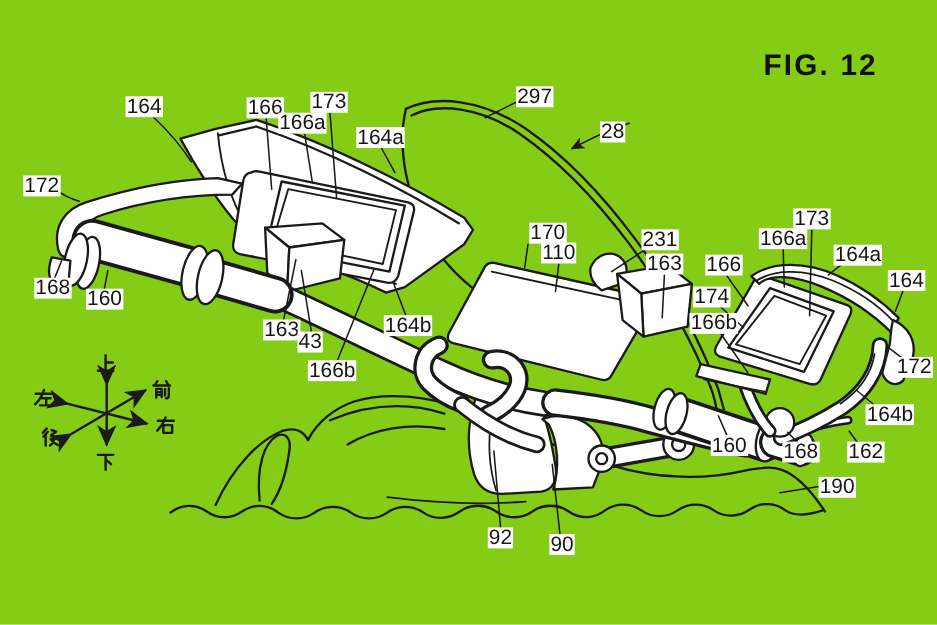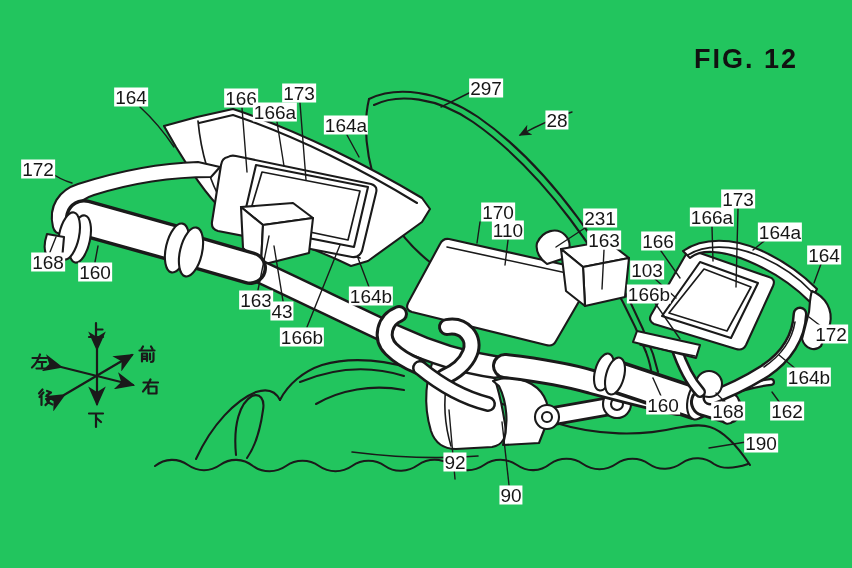--- a/index.html
+++ b/index.html
@@ -1,17 +1,17 @@
 <!DOCTYPE html>
 <html><head>
 <meta charset="utf-8">
 <style>
   html,body{margin:0;padding:0;background:#ffffff;}
   .stage{
-    position:relative;width:852px;height:568px;background:#22c55e;overflow:hidden;
+    position:relative;width:852px;height:568px;background:#84cc16;overflow:hidden;
     font-family:"Liberation Sans", sans-serif;
   }
   .stage svg{position:absolute;left:0;top:0;}
   .ref-label{
     position:absolute;transform:translate(-50%,-50%);
     font-size:19px;font-weight:400;color:#161616;letter-spacing:0px;
     background:#ffffff;padding:0 1px;line-height:1;white-space:nowrap;
   }
   .fig-title{
     position:absolute;left:694px;top:44px;
@@ -242,29 +242,29 @@
   <div class="ref-label" style="left:95px;top:272px">160</div>
   <div class="ref-label" style="left:256px;top:300px">163</div>
   <div class="ref-label" style="left:282px;top:311px">43</div>
   <div class="ref-label" style="left:302px;top:337px">166b</div>
   <div class="ref-label" style="left:371px;top:296px">164b</div>
   <div class="ref-label" style="left:498px;top:212px">170</div>
   <div class="ref-label" style="left:508px;top:230px">110</div>
   <div class="ref-label" style="left:600px;top:218px">231</div>
   <div class="ref-label" style="left:604px;top:240px">163</div>
   <div class="ref-label" style="left:658px;top:241px">166</div>
-  <div class="ref-label" style="left:647px;top:270px">103</div>
+  <div class="ref-label" style="left:647px;top:270px">174</div>
   <div class="ref-label" style="left:649px;top:294px">166b</div>
   <div class="ref-label" style="left:712px;top:217px">166a</div>
   <div class="ref-label" style="left:738px;top:199px">173</div>
   <div class="ref-label" style="left:780px;top:232px">164a</div>
   <div class="ref-label" style="left:824px;top:255px">164</div>
   <div class="ref-label" style="left:831px;top:334px">172</div>
   <div class="ref-label" style="left:809px;top:377px">164b</div>
   <div class="ref-label" style="left:663px;top:405px">160</div>
   <div class="ref-label" style="left:728px;top:411px">168</div>
   <div class="ref-label" style="left:787px;top:411px">162</div>
   <div class="ref-label" style="left:761px;top:443px">190</div>
-  <div class="ref-label" style="left:455px;top:462px">92</div>
+  <div class="ref-label" style="left:455px;top:489px">92</div>
   <div class="ref-label" style="left:511px;top:495px">90</div>
 </div>
 
 </div>
 
 </body></html>

